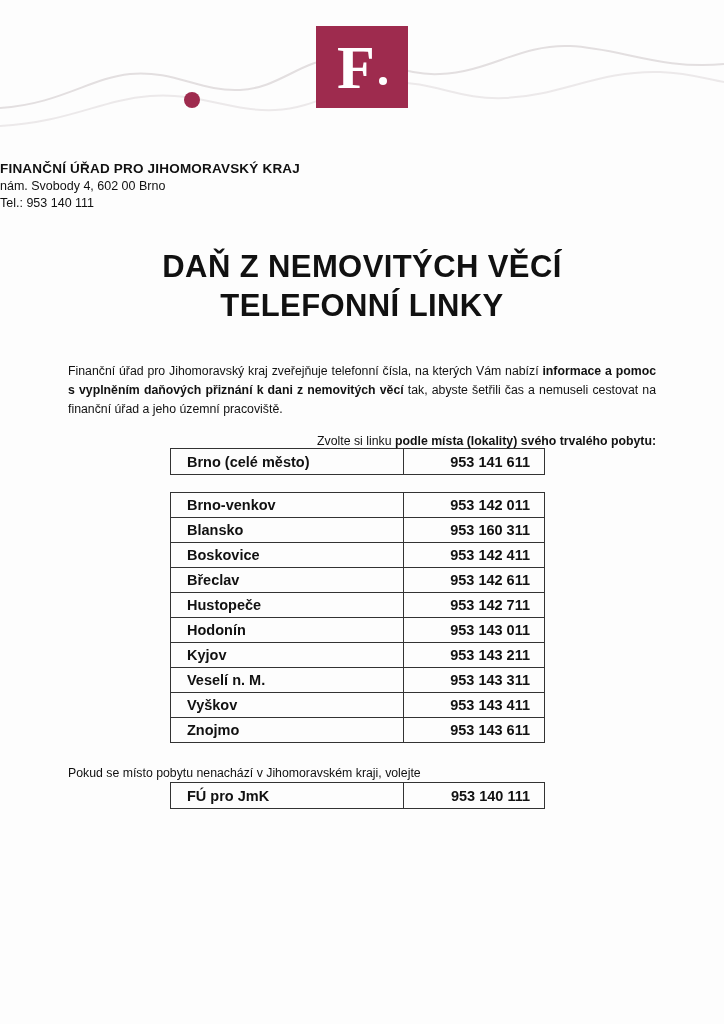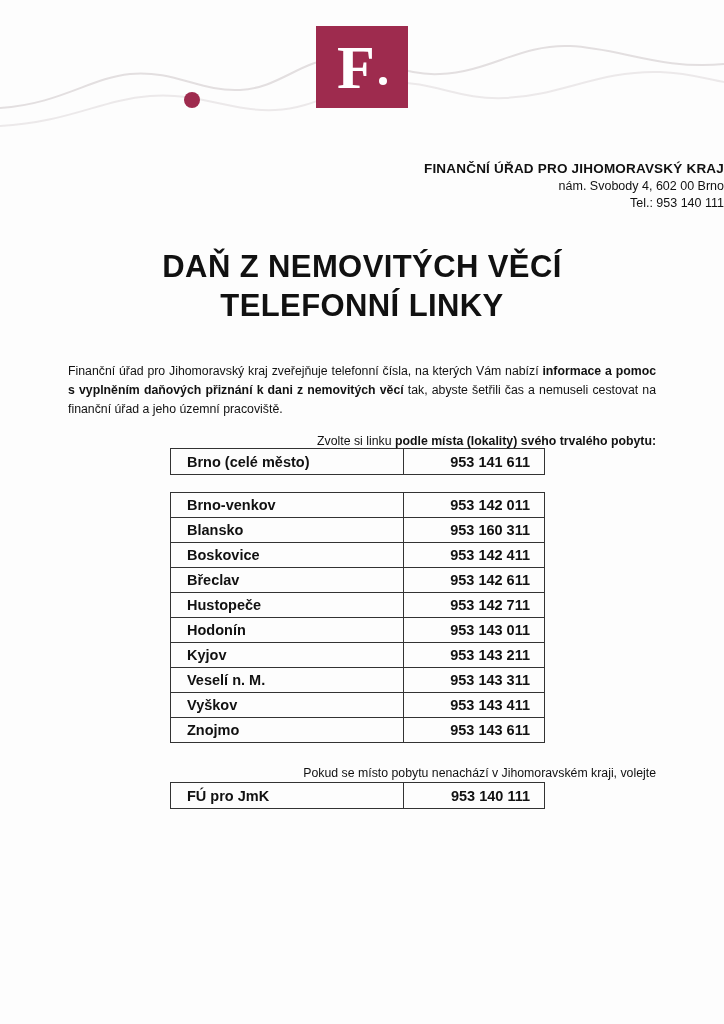--- a/index.html
+++ b/index.html
@@ -82,21 +82,21 @@
     font-variant: small-caps;
     white-space: nowrap;
   }
 
   
   .office {
     position: absolute;
     top: 160px;
     left: 0;
     width: 724px;
-    text-align: right;
+    text-align: left;
     line-height: 1.35;
   }
   .office .line1 {
     font-size: 13.5px;
     font-weight: bold;
     letter-spacing: 0.2px;
   }
   .office .line2,
   .office .line3 {
     font-size: 12.5px;
@@ -119,21 +119,21 @@
   .para {
     position: absolute;
     left: 68px;
     width: 588px;
     font-size: 12.3px;
     line-height: 1.55;
     text-align: justify;
   }
   .para.intro { top: 350px; }
   .para.choose { top: 420px; text-align: right; }
-  .para.notfound { top: 752px; text-align: right; }
+  .para.notfound { top: 752px; text-align: left; }
   .para.note { top: 836px; }
 
   
   .tbl {
     position: absolute;
     border-collapse: collapse;
     font-size: 14.5px;
     font-weight: bold;
   }
   .tbl td {

